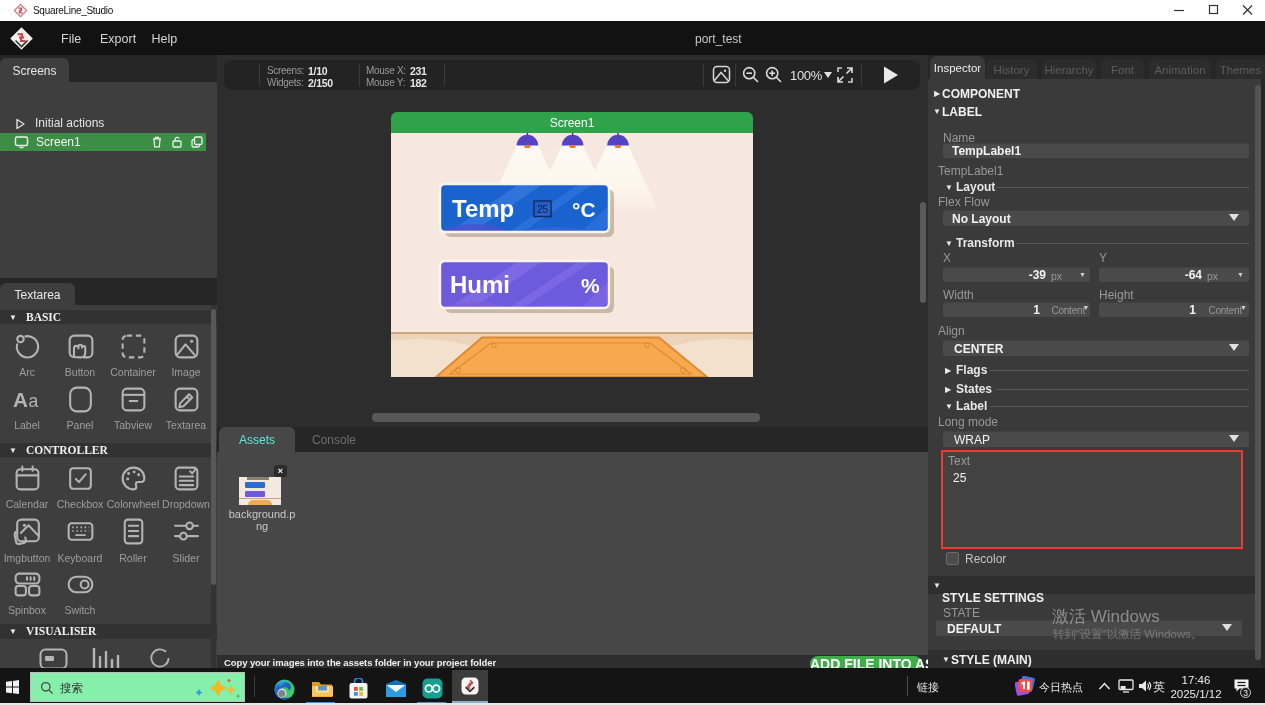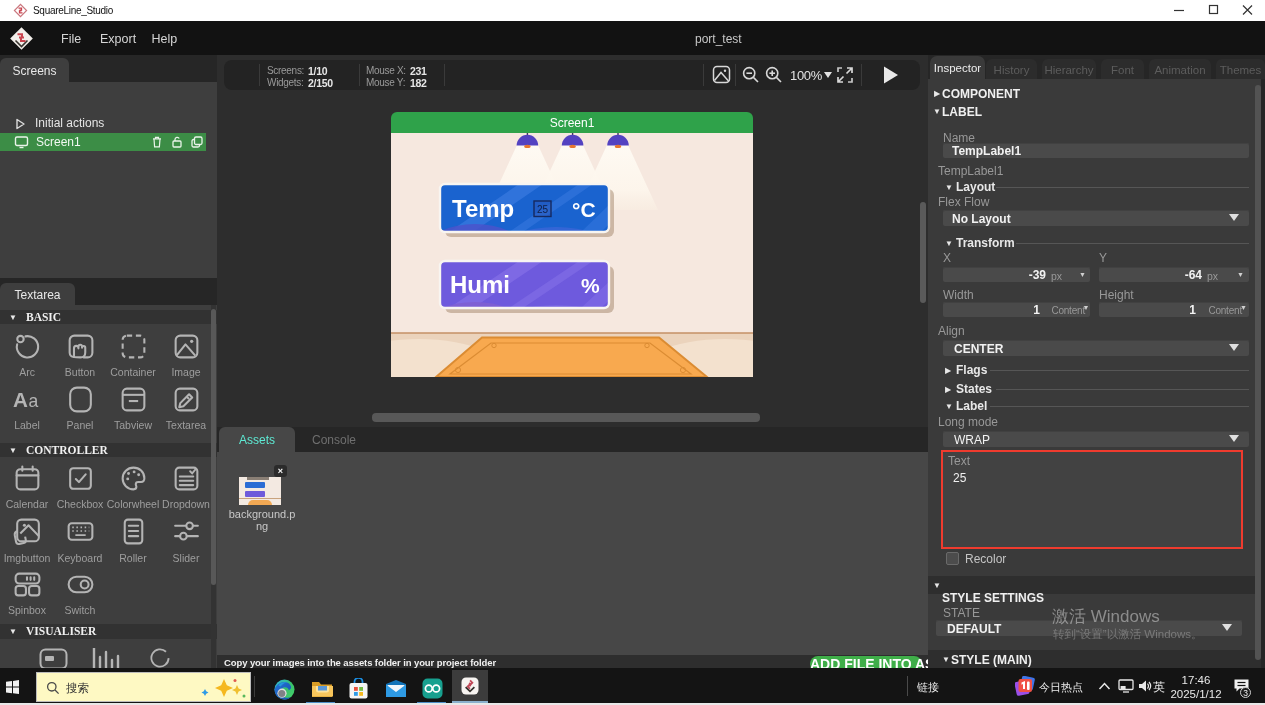--- a/index.html
+++ b/index.html
@@ -42,21 +42,21 @@
 #rtabs{left:0;top:0;width:337px;height:24px;}
 #rbody{left:0;top:24px;width:337px;height:589px;background:#3a3a3a;overflow:hidden;}
 .rlabel{font-size:12px;color:#989898;}
 .rinput{background:#4a4a4a;border-radius:2px;font-size:12px;color:#f2f2f2;box-shadow:inset 0 1px 0 #414141;}
 .rsect{font-size:12px;font-weight:bold;color:#f0f0f0;}
 .rsub{font-size:12px;font-weight:bold;color:#e8e8e8;}
 .hline{height:1px;background:#565656;}
 .dd-arrow{position:absolute;right:10px;top:50%;margin-top:-4px;width:0;height:0;border-left:5px solid transparent;border-right:5px solid transparent;border-top:7px solid #e0e0e0;}
 
 #taskbar{left:0;top:668px;width:1265px;height:37px;background:#141414;}
-#tb-search{left:30px;top:3.5px;width:215px;height:30px;background:#fef9c3;border:1px solid #bcbcbc;margin-left:6px;}
+#tb-search{left:30px;top:3.5px;width:215px;height:30px;background:#86efac;border:1px solid #bcbcbc;}
 .tbtext{color:#e8e8e8;font-size:13px;}
 </style>
 </head>
 <body>
 <div id="stage">
 
 <div id="titlebar" class="abs">
   <svg class="abs" style="left:13px;top:3px" width="15" height="15" viewBox="0 0 15 15">
     <rect x="3.2" y="3.2" width="8.6" height="8.6" fill="#fff" stroke="#c9767d" stroke-width="1.2" transform="rotate(45 7.5 7.5)"></rect>
     <path d="M5.5 5.2 h3 v2 h-2 M9.5 9.8 h-3 v-2 h2" stroke="#c9434e" stroke-width="1.3" fill="none"></path>

